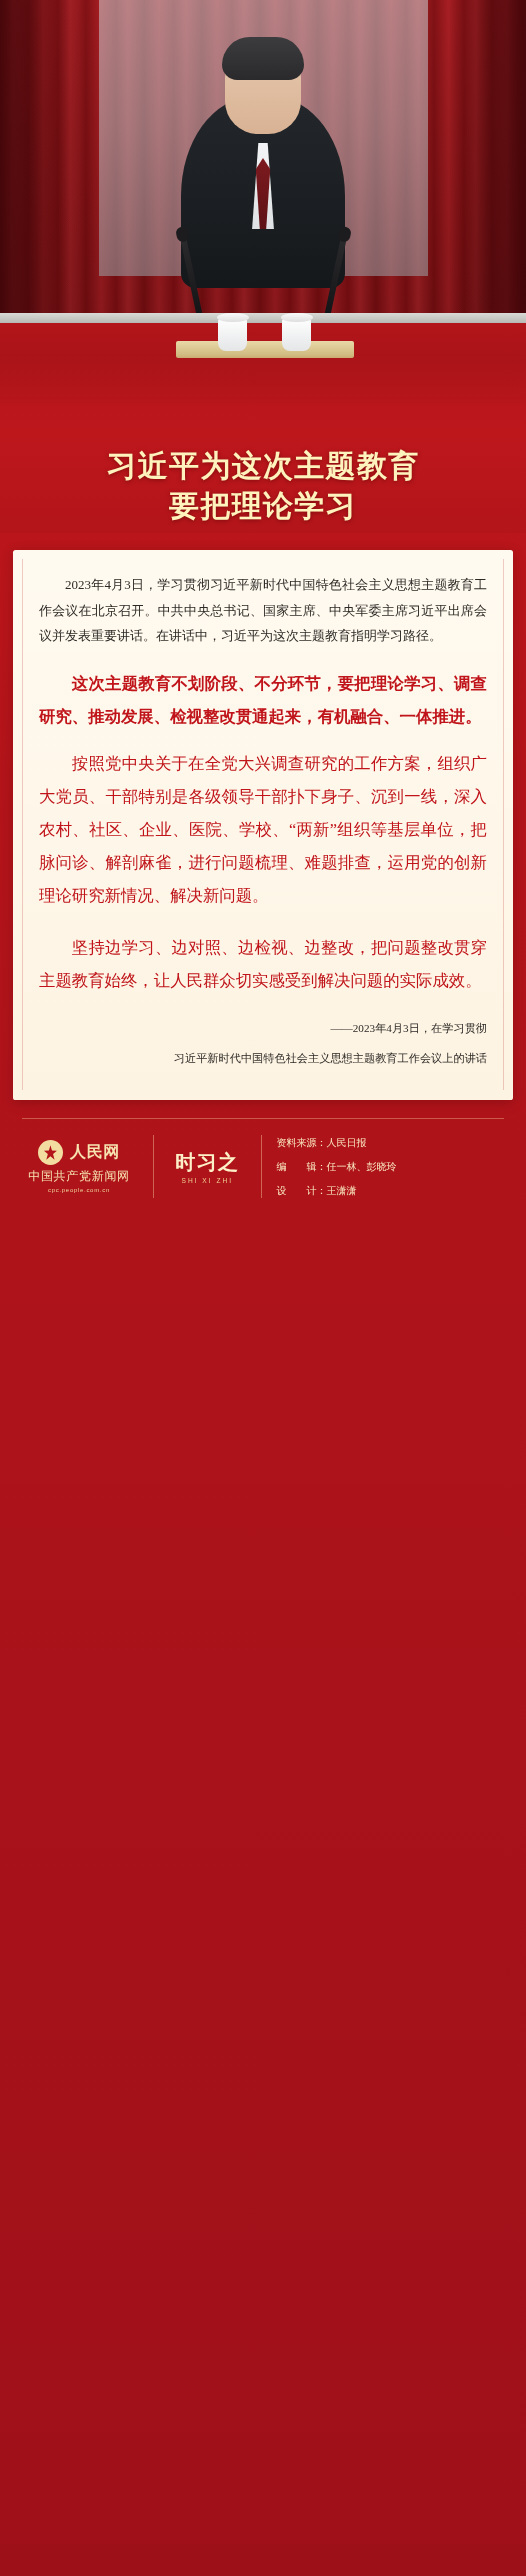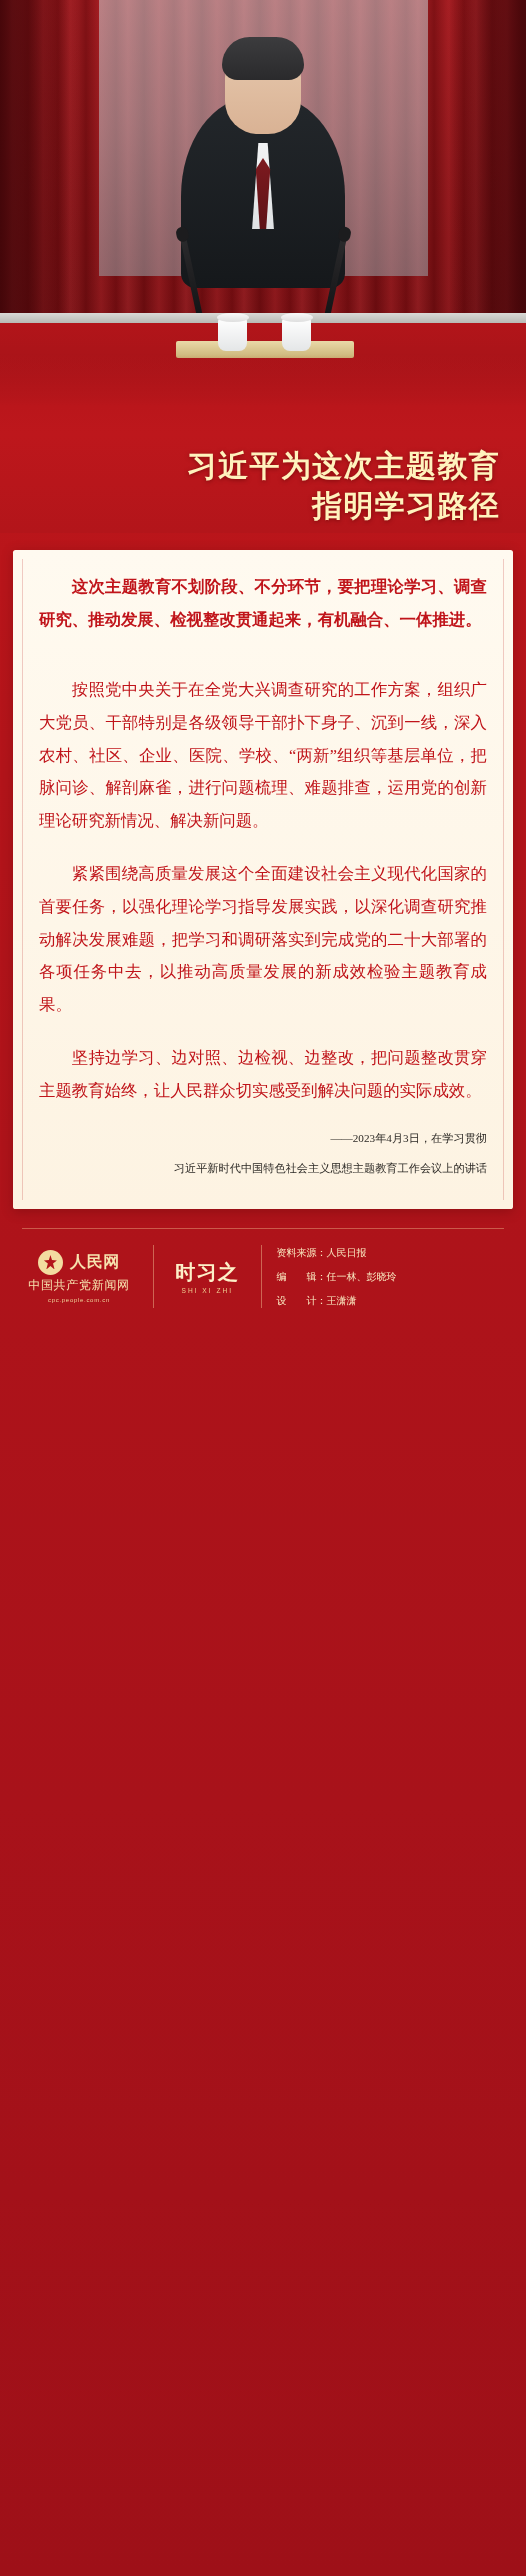--- a/index.html
+++ b/index.html
@@ -173,21 +173,20 @@
     background: linear-gradient(180deg,#bd171c 0%, #b3151a 100%);
   }
   .title {
     color: #fff3bd;
     font-family: "Liberation Serif", serif;
     font-weight: 700;
     font-size: 30px;
     line-height: 1.34;
     letter-spacing: 1.3px;
     text-shadow: 0 1.3px 4px rgba(80,0,0,0.55);
-    text-align: right;
   }
 
   
   .card {
     position: relative;
     margin: 17px 13px 0;
     background: linear-gradient(180deg,#fffaf0 0%, #fdf3e2 100%);
     border-radius: 2.6px;
     padding: 22.4px 26px 30px;
     box-shadow: 0 2.6px 12px rgba(60,0,0,0.25);
@@ -205,23 +204,23 @@
   p.lead {
     margin: 0 0 18.4px;
     color: #2d2a26;
     font-family: "Liberation Serif", serif;
     font-size: 13px;
     line-height: 1.95;
     text-align: justify;
     text-indent: 2em;
   }
   p.highlight {
-    margin: 0 0 36px;
+    margin: 0 0 16px;
     color: #c0141a;
-    font-family: Liberation Mono, monospace;
+    font-family: Liberation Sans, sans-serif;
     font-weight: 700;
     font-size: 16.4px;
     line-height: 2.0;
     text-align: justify;
     text-indent: 2em;
   }
   p.body {
     margin: 0 0 20px;
     color: #c0141a;
     font-family: "Liberation Serif", serif;
@@ -357,28 +356,28 @@
       <div class="desk-edge"></div>
     </div>
     <div class="doc-tray"></div>
     <div class="cup c1"></div>
     <div class="cup c2"></div>
     <div class="hero-fade"></div>
   </div>
 
   <div class="title-wrap">
     <div class="title">习近平为这次主题教育</div>
-    <div class="title">指明学习路径</div>
+    <div class="title">要把理论学习</div>
   </div>
 
   <div class="card">
+    <p class="lead">2023年4月3日，学习贯彻习近平新时代中国特色社会主义思想主题教育工作会议在北京召开。中共中央总书记、国家主席、中央军委主席习近平出席会议并发表重要讲话。在讲话中，习近平为这次主题教育指明学习路径。</p>
 
     <p class="highlight">这次主题教育不划阶段、不分环节，要把理论学习、调查研究、推动发展、检视整改贯通起来，有机融合、一体推进。</p>
     <p class="body">按照党中央关于在全党大兴调查研究的工作方案，组织广大党员、干部特别是各级领导干部扑下身子、沉到一线，深入农村、社区、企业、医院、学校、“两新”组织等基层单位，把脉问诊、解剖麻雀，进行问题梳理、难题排查，运用党的创新理论研究新情况、解决新问题。</p>
-    <p class="body">紧紧围绕高质量发展这个全面建设社会主义现代化国家的首要任务，以强化理论学习指导发展实践，以深化调查研究推动解决发展难题，把学习和调研落实到完成党的二十大部署的各项任务中去，以推动高质量发展的新成效检验主题教育成果。</p>
     <p class="body">坚持边学习、边对照、边检视、边整改，把问题整改贯穿主题教育始终，让人民群众切实感受到解决问题的实际成效。</p>
 
     <p class="source">——2023年4月3日，在学习贯彻</p>
     <p class="source">习近平新时代中国特色社会主义思想主题教育工作会议上的讲话</p>
   </div>
 
   <div class="footer">
     <div class="footer-top-line"></div>
 
     <div class="logo-block">

